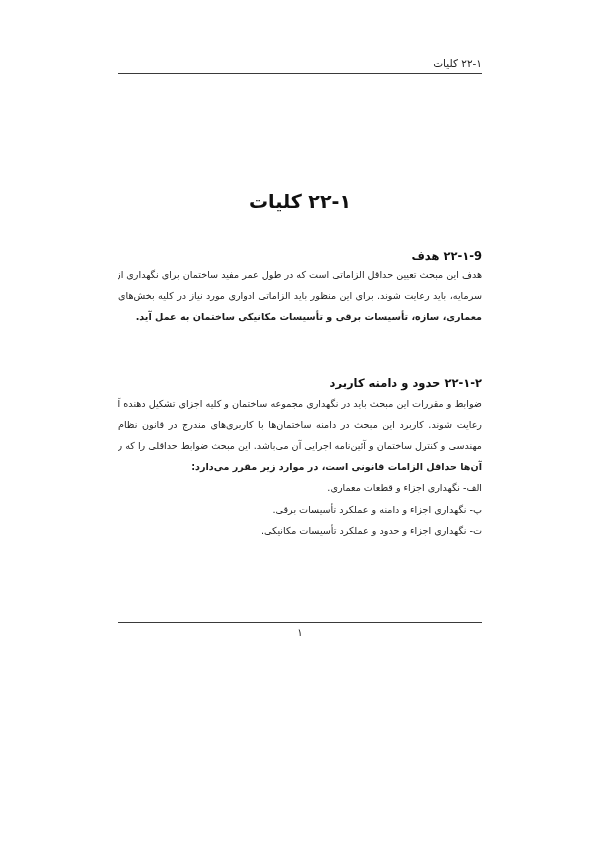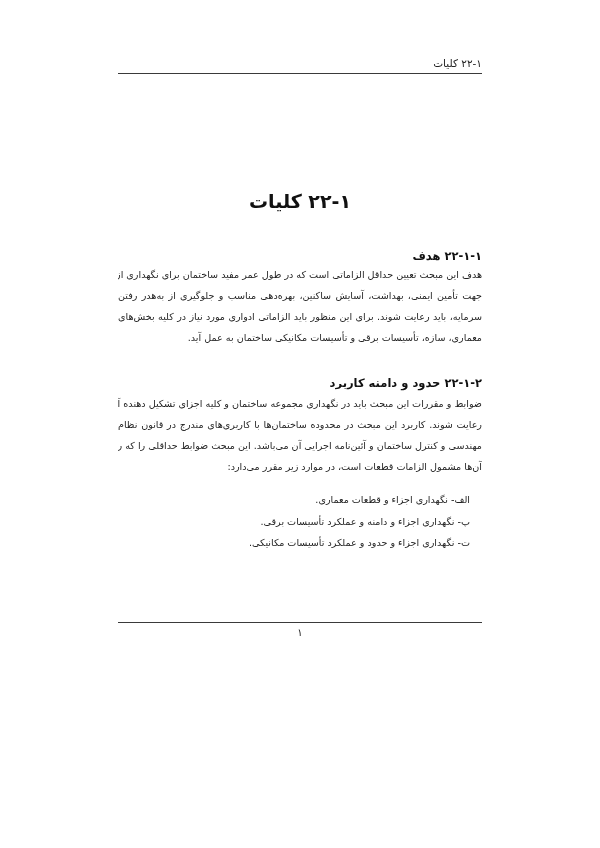--- a/index.html
+++ b/index.html
@@ -70,29 +70,30 @@
     }
     .para .line {
       display: block;
       text-align: justify;
       text-align-last: justify;
       white-space: nowrap;
       overflow: hidden;
     }
     .para .line.last {
       text-align-last: right;
+      font-weight: bold;
     }
     .sec1-para { top: 264px; }
     .sec2-para { top: 393px; }
     .list {
       position: absolute;
       right: 0;
       top: 477px;
       width: 364px;
-      margin: 12px;
+      margin: 0;
       padding: 0;
       list-style: none;
       font-size: 9.6px;
       line-height: 21.5px;
       color: #1e1e1e;
     }
     .list li {
       margin: 0;
       padding: 0;
     }
@@ -117,34 +118,33 @@
 </head>
 <body>
 
 <div class="page">
 
   <div class="running-header">۲۲-۱ کلیات</div>
   <div class="header-rule"></div>
 
   <h1 class="chapter-title" style="margin:0;">۲۲-۱ کلیات</h1>
 
-  <h2 class="section-heading sec1-heading" style="margin:0;">۲۲-۱-۱ هدف</h2>
+  <h2 class="section-heading sec1-heading" style="margin:0;">۲۲-۱-9 هدف</h2>
   <div class="para sec1-para">
     <span class="line">هدف این مبحث تعیین حداقل الزاماتی است که در طول عمر مفید ساختمان برای نگهداری از آن</span>
-    <span class="line">جهت تأمین ایمنی، بهداشت، آسایش ساکنین، بهره‌دهی مناسب و جلوگیری از به‌هدر رفتن</span>
     <span class="line">سرمایه، باید رعایت شوند. برای این منظور باید الزاماتی ادواری مورد نیاز در کلیه بخش‌های</span>
     <span class="line last">معماری، سازه، تأسیسات برقی و تأسیسات مکانیکی ساختمان به عمل آید.</span>
   </div>
 
   <h2 class="section-heading sec2-heading" style="margin:0;">۲۲-۱-۲ حدود و دامنه کاربرد</h2>
   <div class="para sec2-para">
     <span class="line">ضوابط و مقررات این مبحث باید در نگهداری مجموعه ساختمان و کلیه اجزای تشکیل دهنده آن</span>
-    <span class="line">رعایت شوند. کاربرد این مبحث در محدوده ساختمان‌ها با کاربری‌های مندرج در قانون نظام</span>
+    <span class="line">رعایت شوند. کاربرد این مبحث در دامنه ساختمان‌ها با کاربری‌های مندرج در قانون نظام</span>
     <span class="line">مهندسی و کنترل ساختمان و آئین‌نامه اجرایی آن می‌باشد. این مبحث ضوابط حداقلی را که رعایت</span>
-    <span class="line last">آن‌ها مشمول الزامات قطعات است، در موارد زیر مقرر می‌دارد:</span>
+    <span class="line last">آن‌ها حداقل الزامات قانونی است، در موارد زیر مقرر می‌دارد:</span>
   </div>
 
   <ul class="list">
     <li>الف- نگهداری اجزاء و قطعات معماری.</li>
     <li>پ- نگهداری اجزاء و دامنه و عملکرد تأسیسات برقی.</li>
     <li>ت- نگهداری اجزاء و حدود و عملکرد تأسیسات مکانیکی.</li>
   </ul>
 
   <div class="footer-rule"></div>
   <div class="page-number">۱</div>

